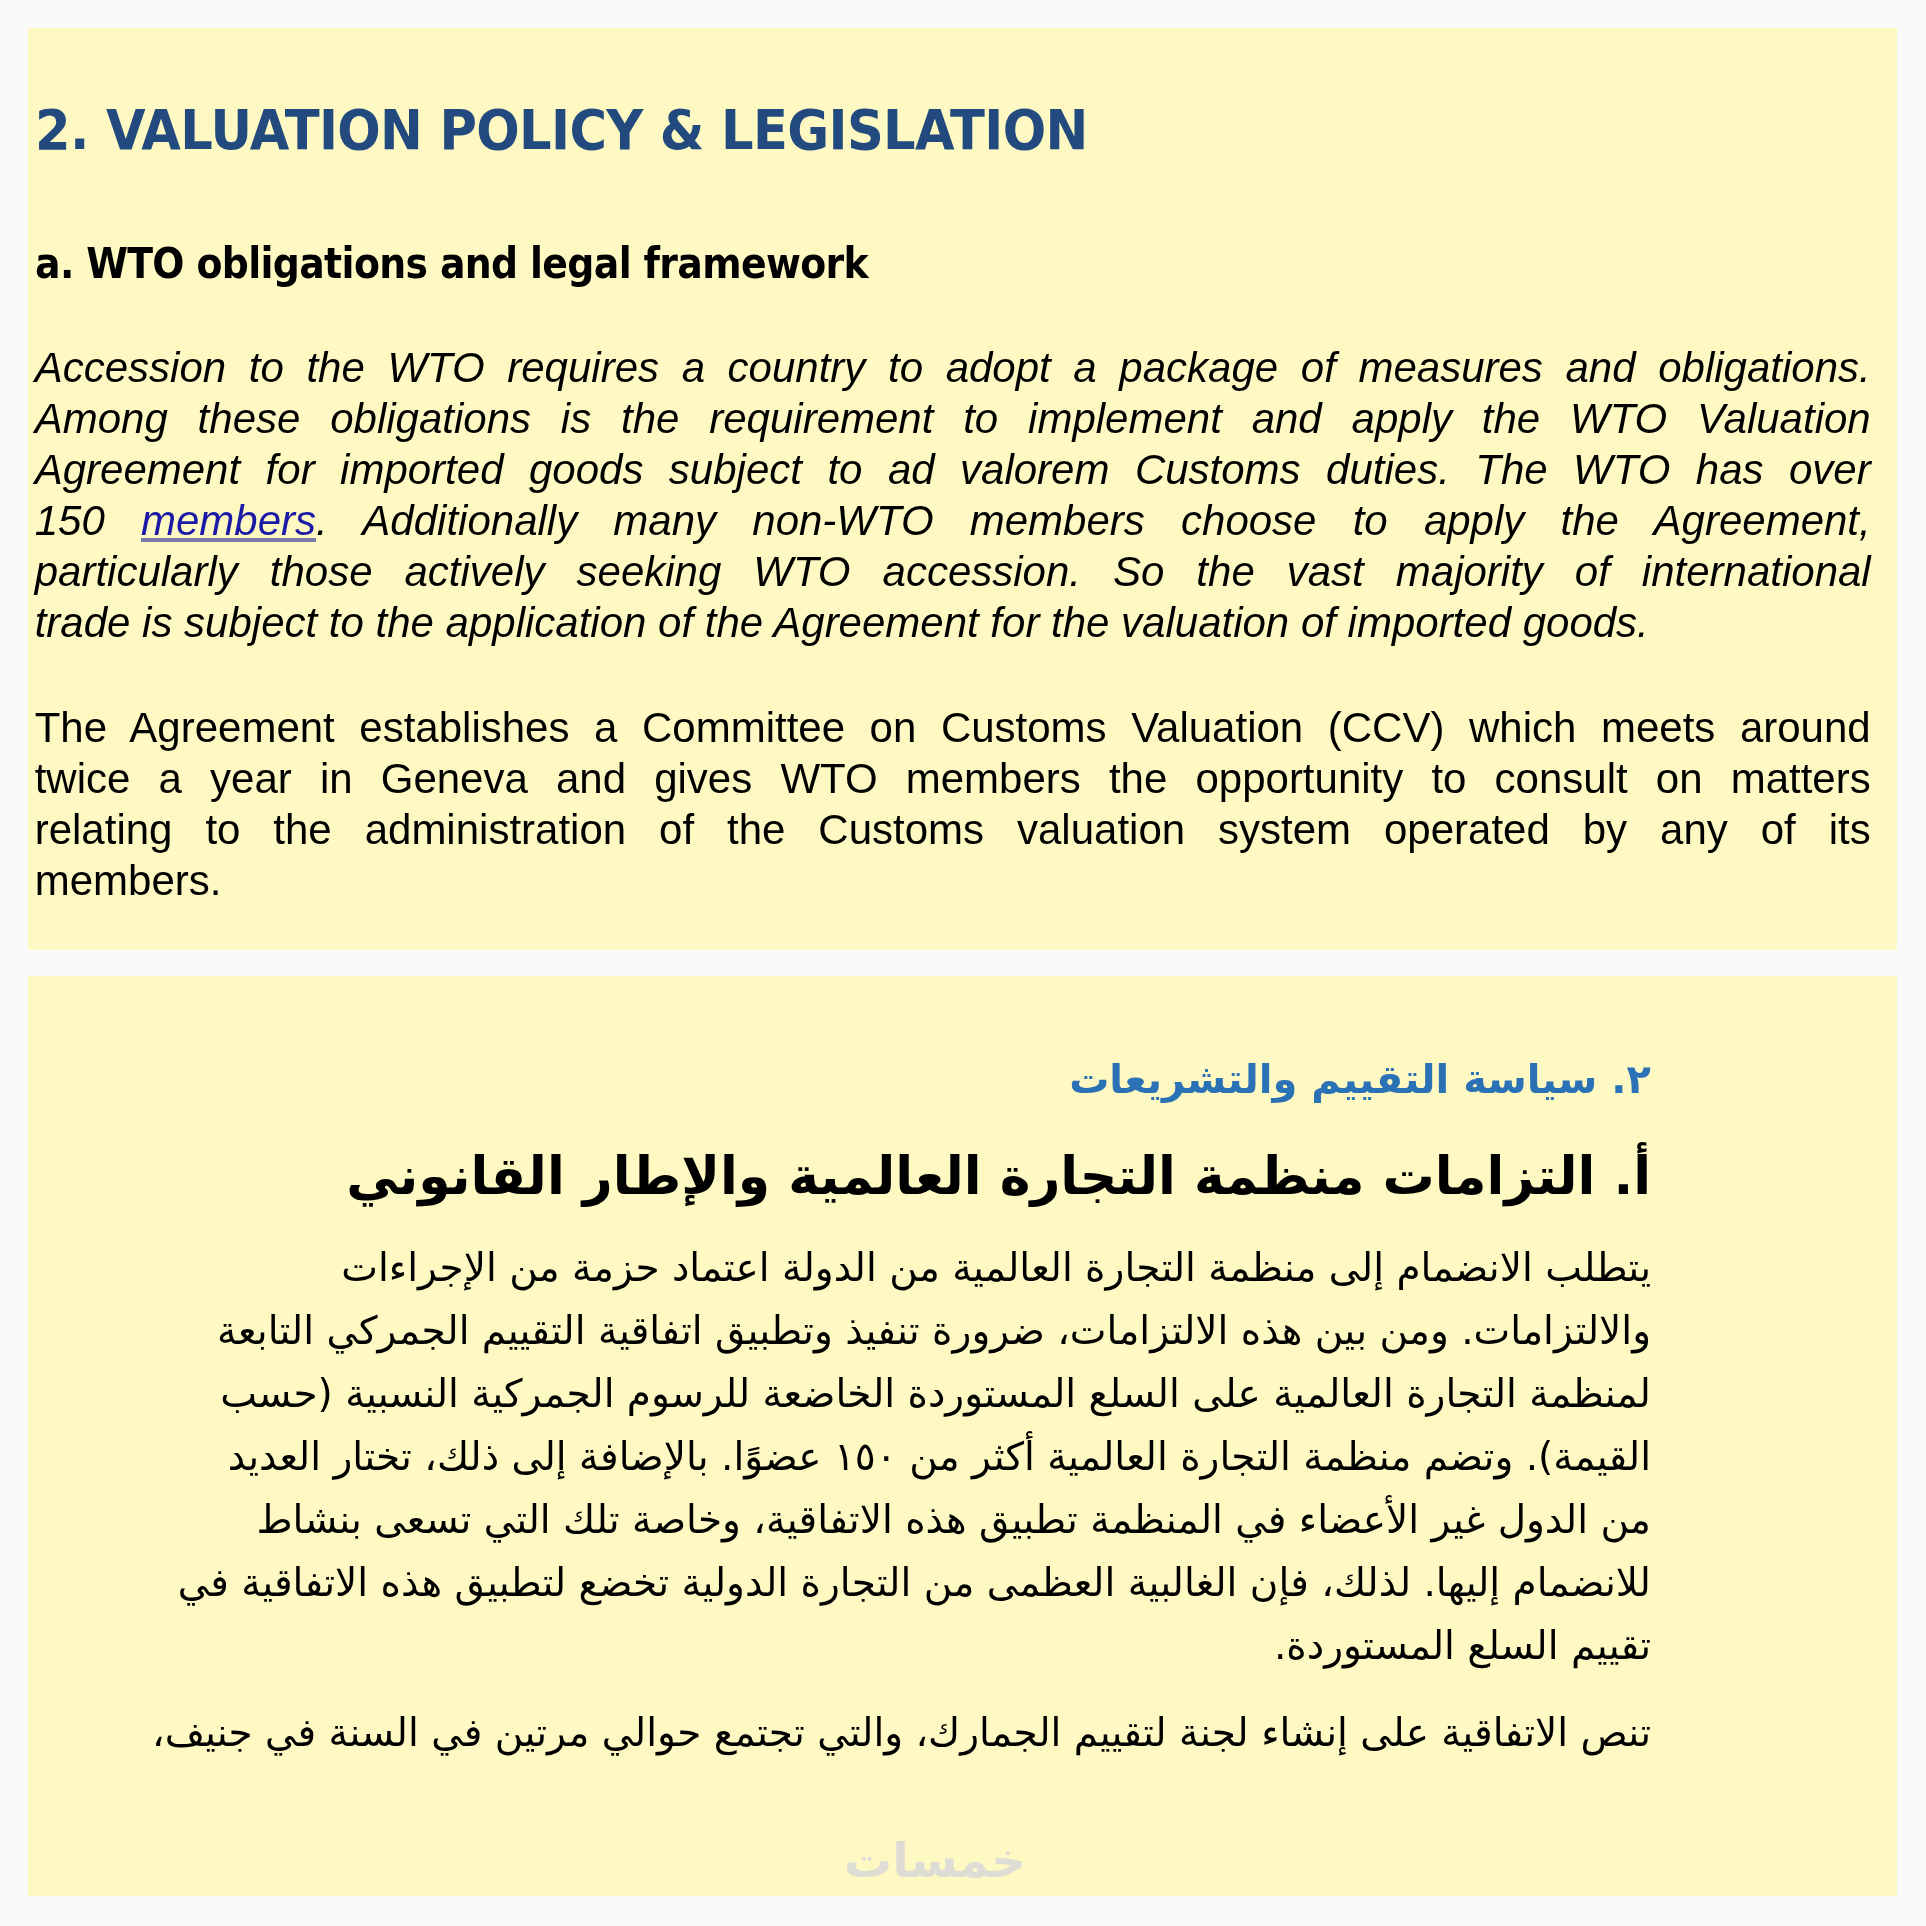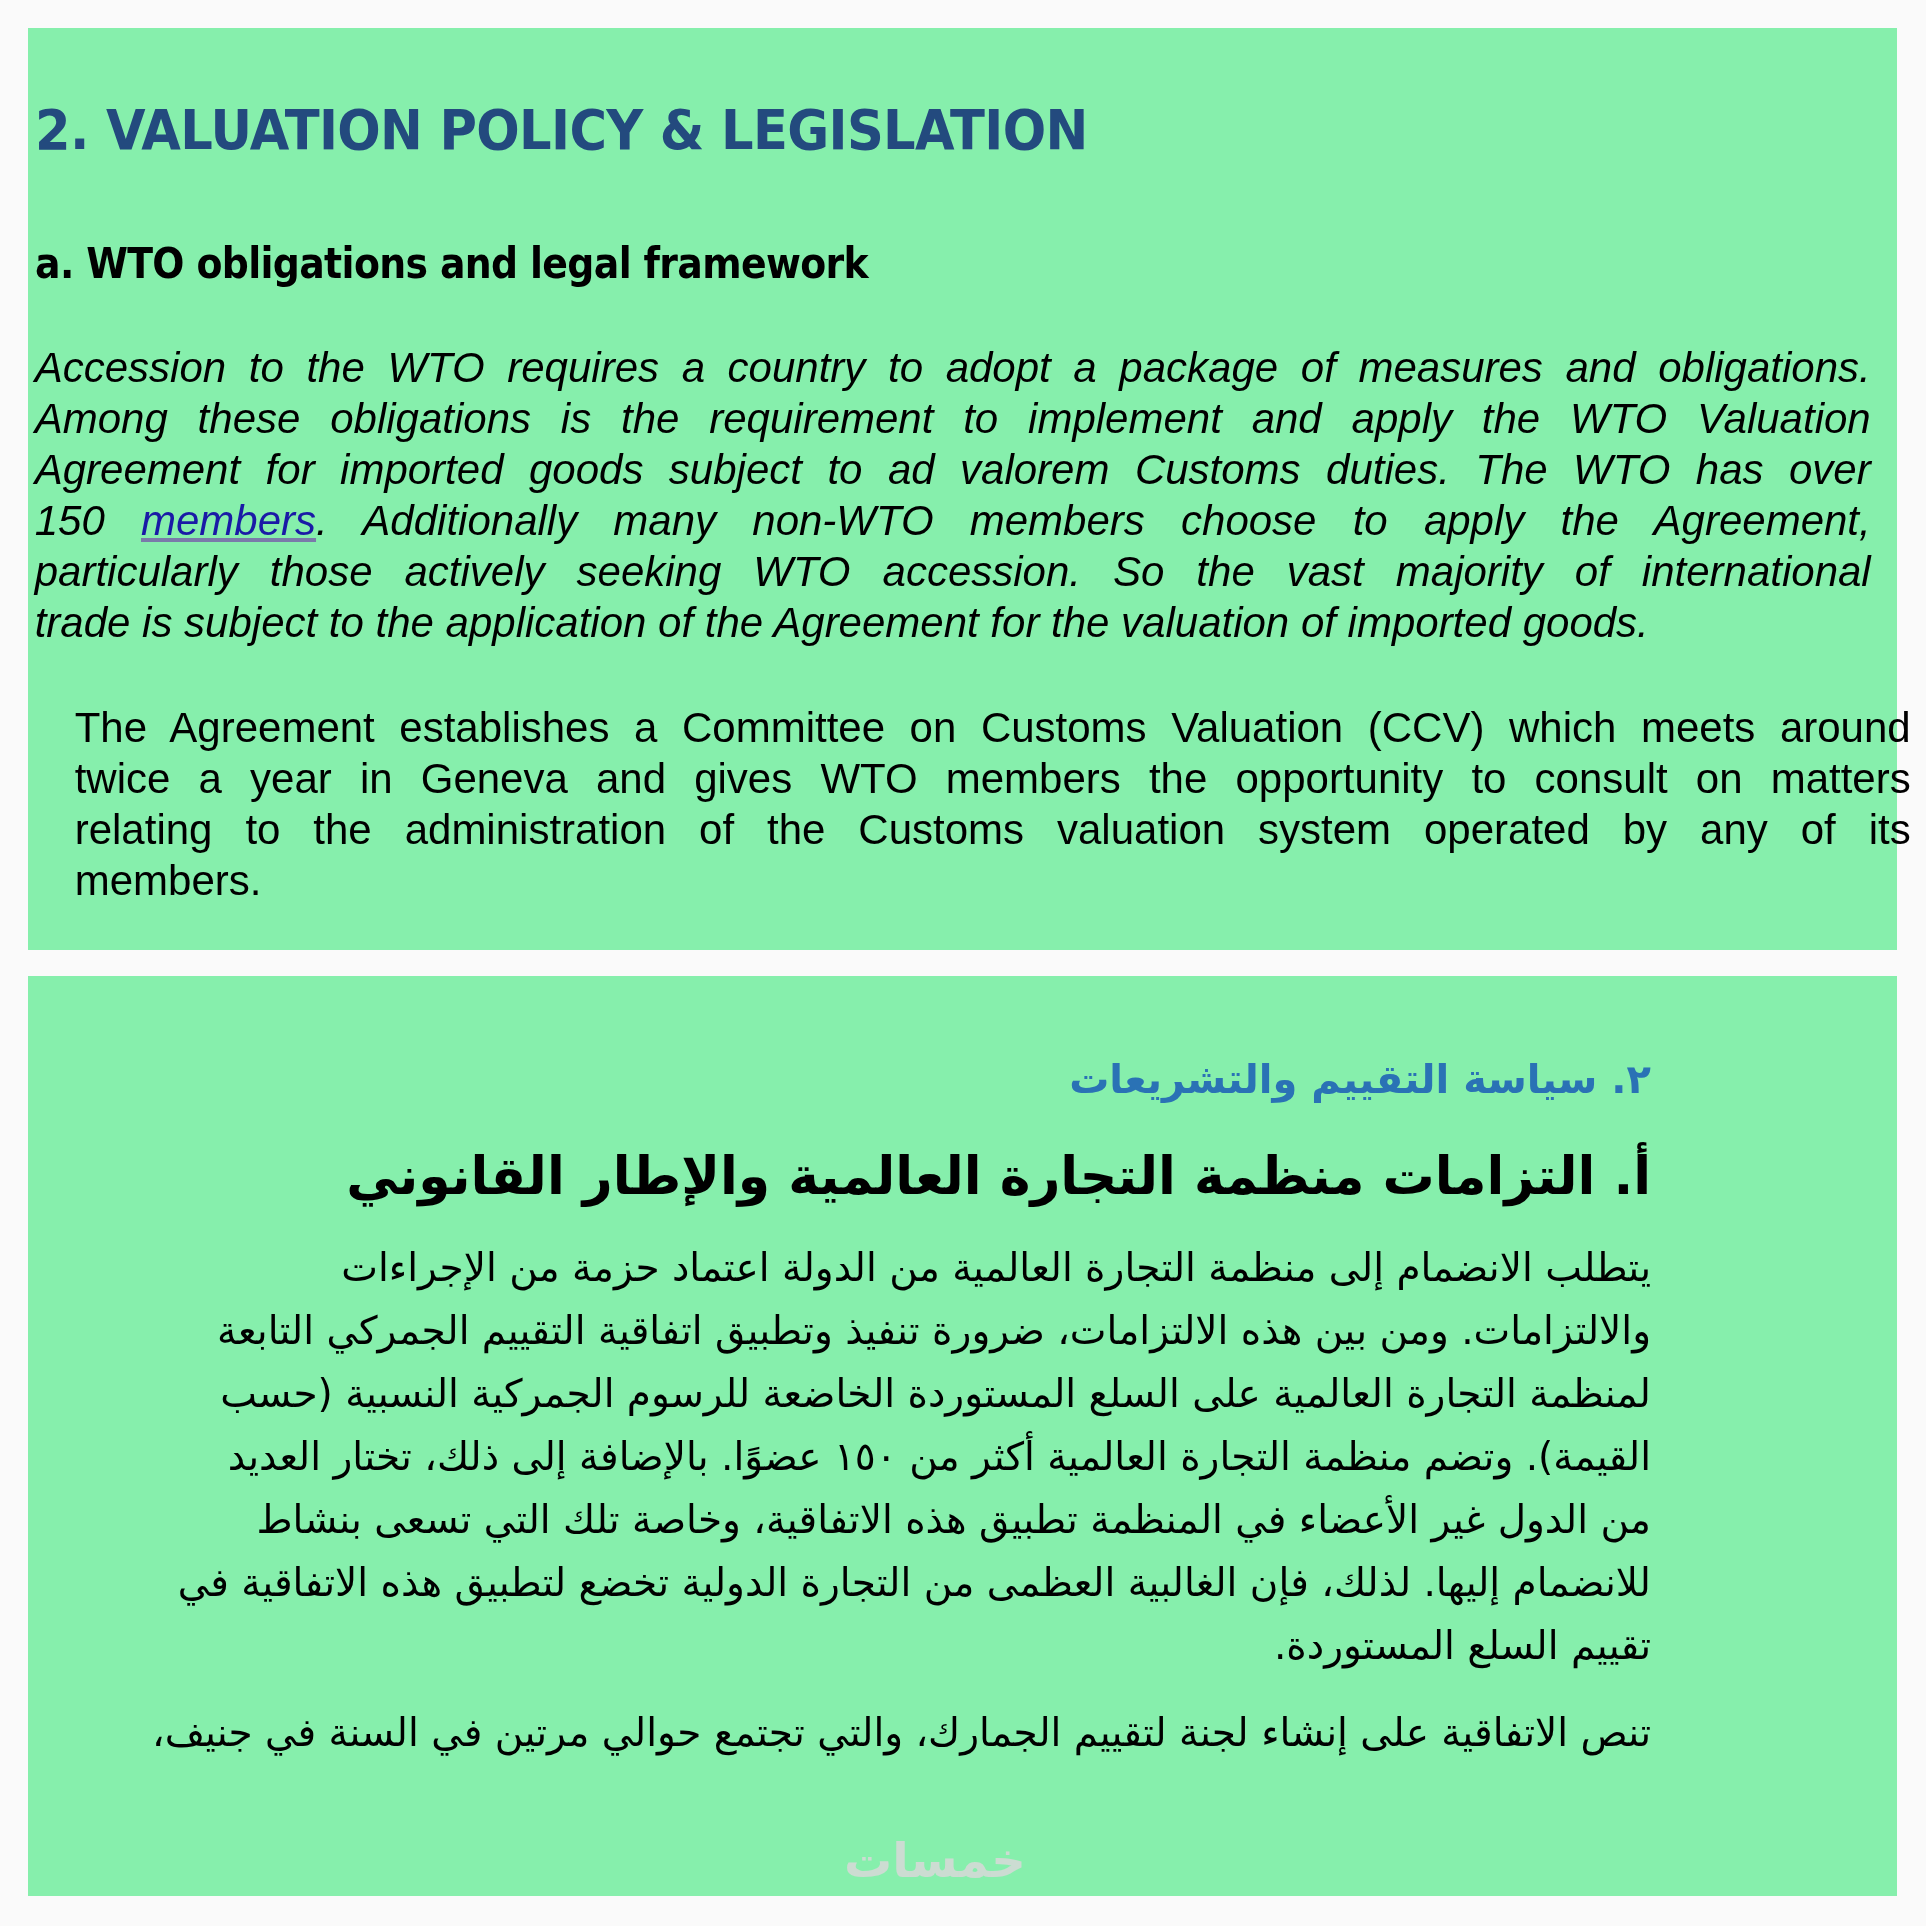--- a/index.html
+++ b/index.html
@@ -10,21 +10,21 @@
     width: 1926px;
     height: 1926px;
     background: #fafafa;
     position: relative;
     overflow: hidden;
     font-family: "Liberation Sans", sans-serif;
     color: #000;
   }
   .panel {
     position: absolute;
-    background: #86efac;
+    background: #fef9c3;
   }
   #panel-en {
     left: 28px;
     top: 28px;
     width: 1869px;
     height: 922px;
   }
   #panel-ar {
     left: 28px;
     top: 976px;
@@ -65,21 +65,21 @@
     width: 1836px;
     margin: 0;
     font-family: "Liberation Sans", sans-serif;
     font-size: 42px;
     line-height: 51px;
     text-align: justify;
     text-align-last: left;
     color: #000;
   }
   #en-para-1 { top: 314px; font-style: italic; }
-  #en-para-2 { top: 674px; margin-left: 40px; }
+  #en-para-2 { top: 674px; }
   .en-line {
     display: block;
     text-align: justify;
     text-align-last: justify;
     white-space: nowrap;
   }
   .en-line.last {
     text-align-last: left;
   }
   .en-line .link {

